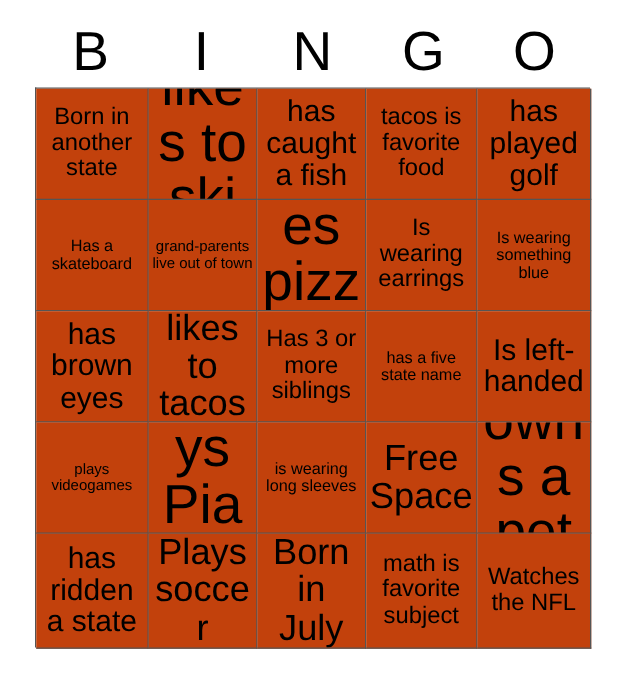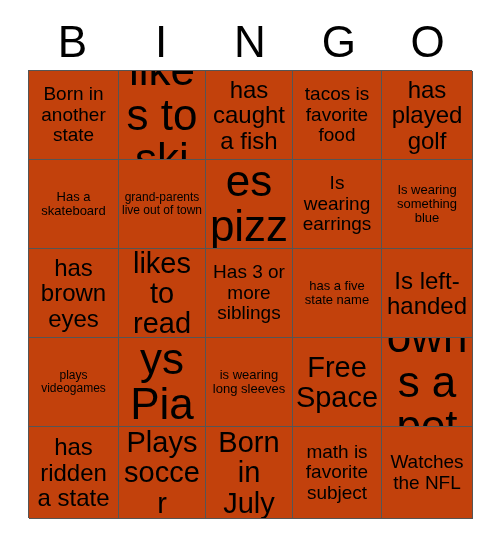--- a/index.html
+++ b/index.html
@@ -131,21 +131,21 @@
         <span class="txt">Is wearing earrings</span>
       </div>
     <div class="cell fs-s">
         <span class="txt">Is wearing something blue</span>
       </div>
 
     <div class="cell fs-l">
         <span class="txt">has brown eyes</span>
       </div>
     <div class="cell fs-xl">
-        <span class="txt">likes to read</span>
+        <span class="txt">likes to tacos</span>
       </div>
     <div class="cell fs-m">
         <span class="txt">Has 3 or more siblings</span>
       </div>
     <div class="cell fs-s">
         <span class="txt">has a five state name</span>
       </div>
     <div class="cell fs-l">
         <span class="txt">Is left-handed</span>
       </div>

